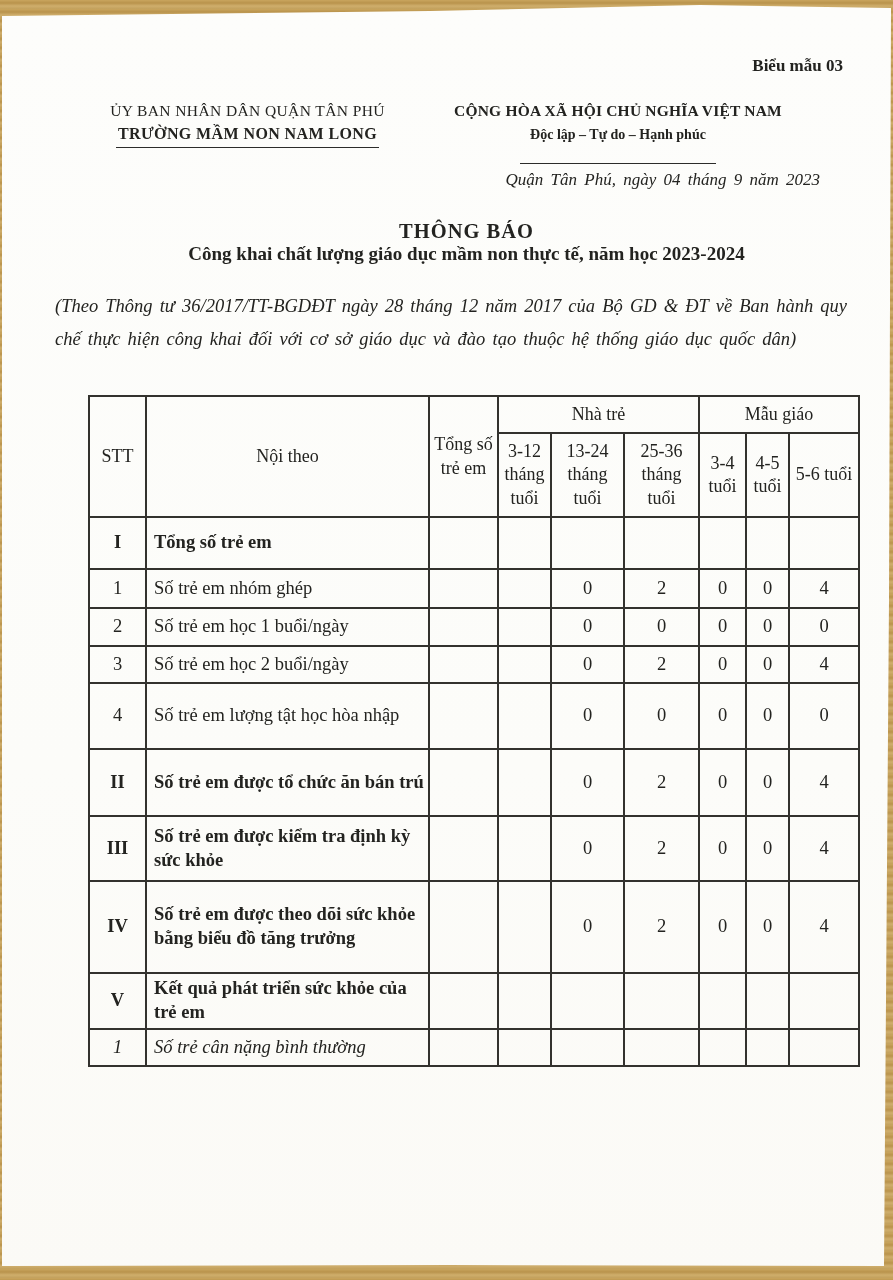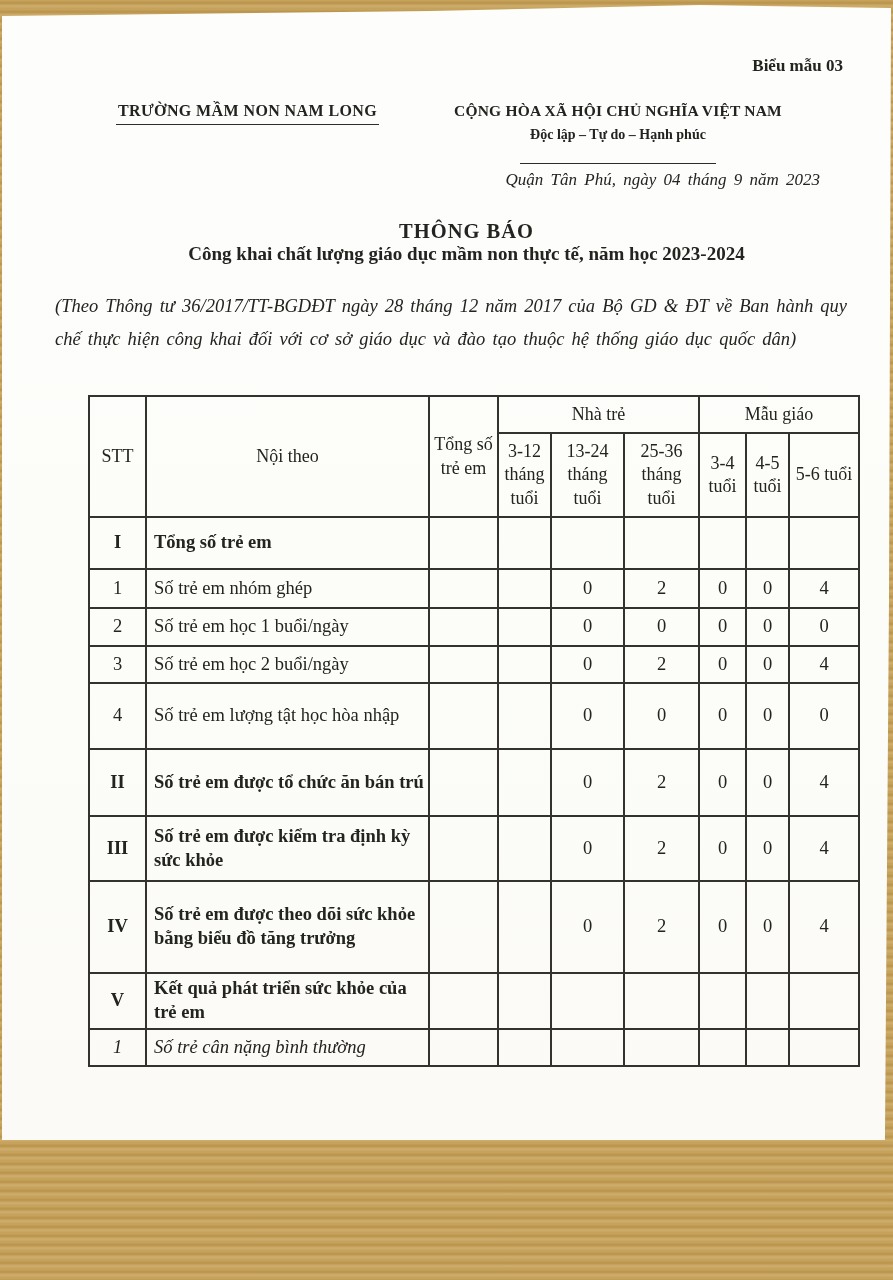--- a/index.html
+++ b/index.html
@@ -9,21 +9,21 @@
     color: #232320;
     overflow: hidden;
   }
   body {
     position: relative;
     background:
       repeating-linear-gradient(180deg, #c9a55e 0px, #b9934c 3px, #cfae6c 6px, #c2a05c 9px);
   }
   .paper {
     position: absolute;
-    left: 0; top: 0; width: 893px; height: 1140px;
+    left: 0; top: 0; width: 893px; height: 1280px;
     background: linear-gradient(180deg, #fdfdfb 0%, #fcfcf9 60%, #fbfaf6 100%);
     clip-path: polygon(2px 16px, 430px 11px, 700px 5px, 891px 8px, 889px 600px, 884px 1266px, 450px 1265px, 2px 1266px);
   }
   .form-label {
     position: absolute; top: 56px; right: 50px;
     font-weight: bold; font-size: 17px;
   }
   .org-left {
     position: absolute; top: 102px; left: 55px; width: 385px;
     text-align: center; font-size: 15.5px; letter-spacing: 0.4px;
@@ -91,20 +91,21 @@
   tr.italic-row td:nth-child(1) { font-style: italic; }
 </style>
 </head>
 <body>
 
 <div class="paper">
 
   <div class="form-label">Biểu mẫu 03</div>
 
   <div class="org-left">
+    <div class="line1">ỦY BAN NHÂN DÂN QUẬN TÂN PHÚ</div>
     <div><span class="line2">TRƯỜNG MẦM NON NAM LONG</span></div>
   </div>
 
   <div class="org-right">
     <div class="line1">CỘNG HÒA XÃ HỘI CHỦ NGHĨA VIỆT NAM</div>
     <div><span class="line2">Độc lập – Tự do – Hạnh phúc</span></div>
   </div>
 
   <div class="date-line">Quận Tân Phú, ngày 04  tháng 9  năm 2023</div>
 

